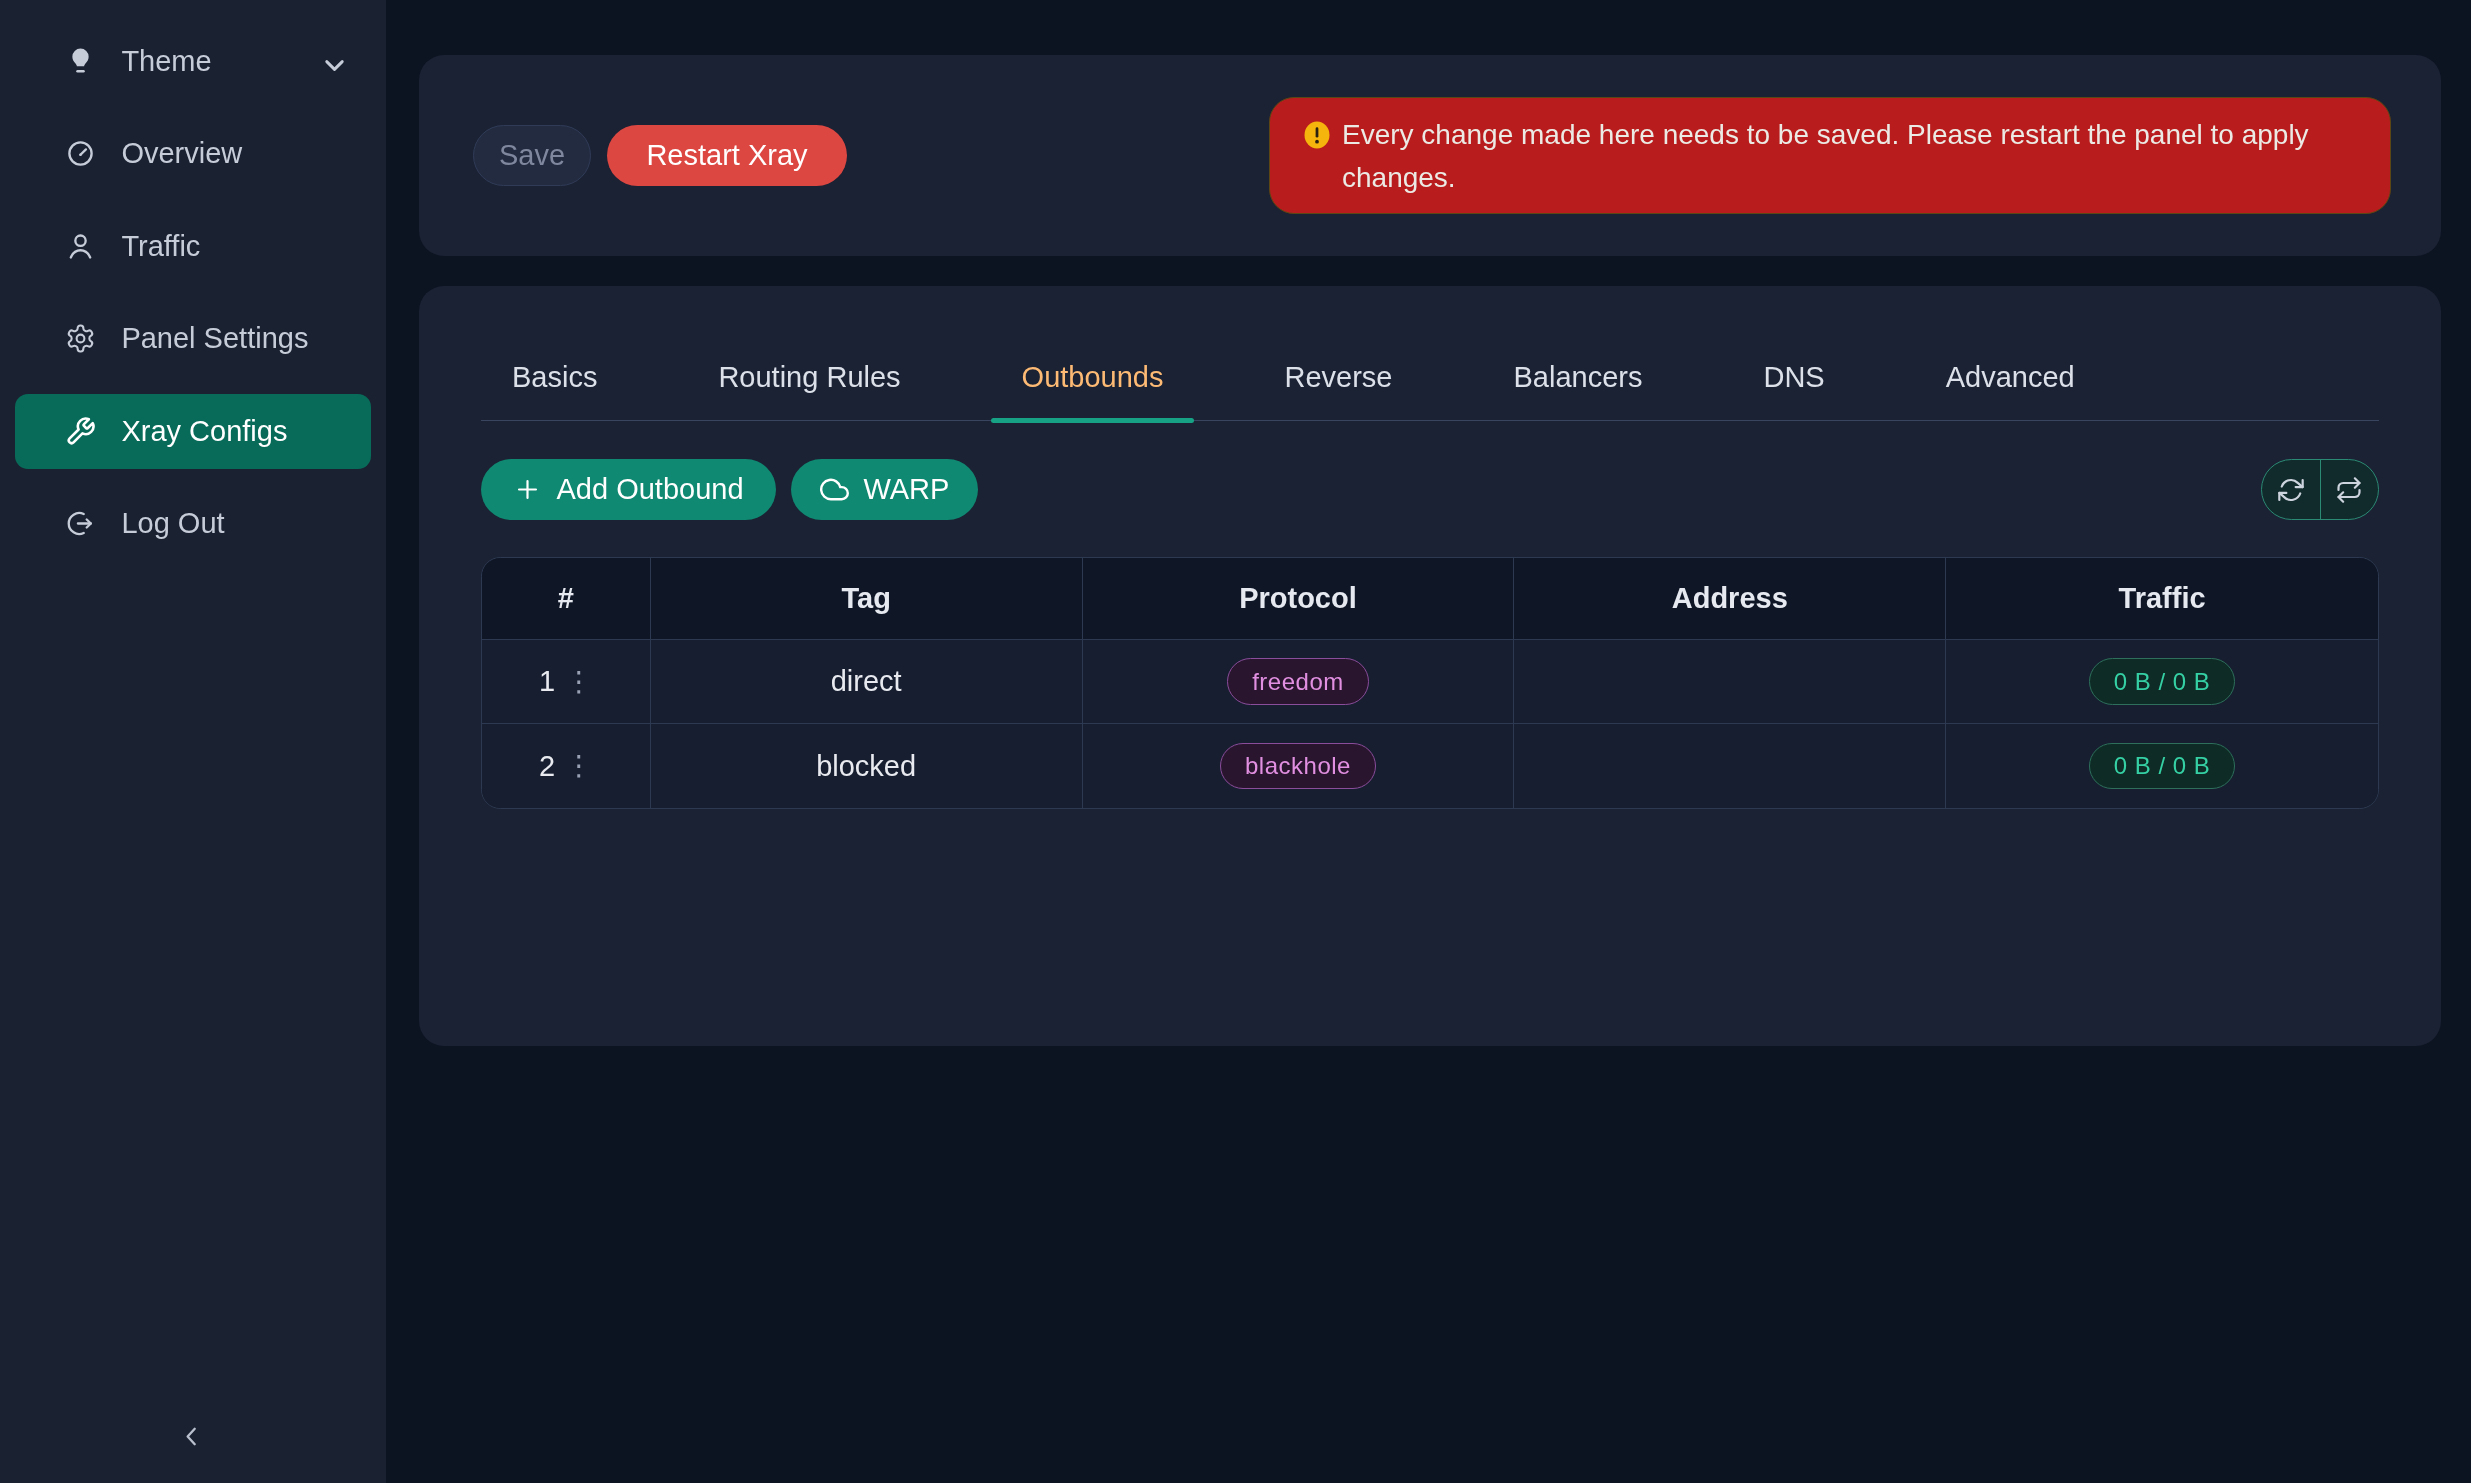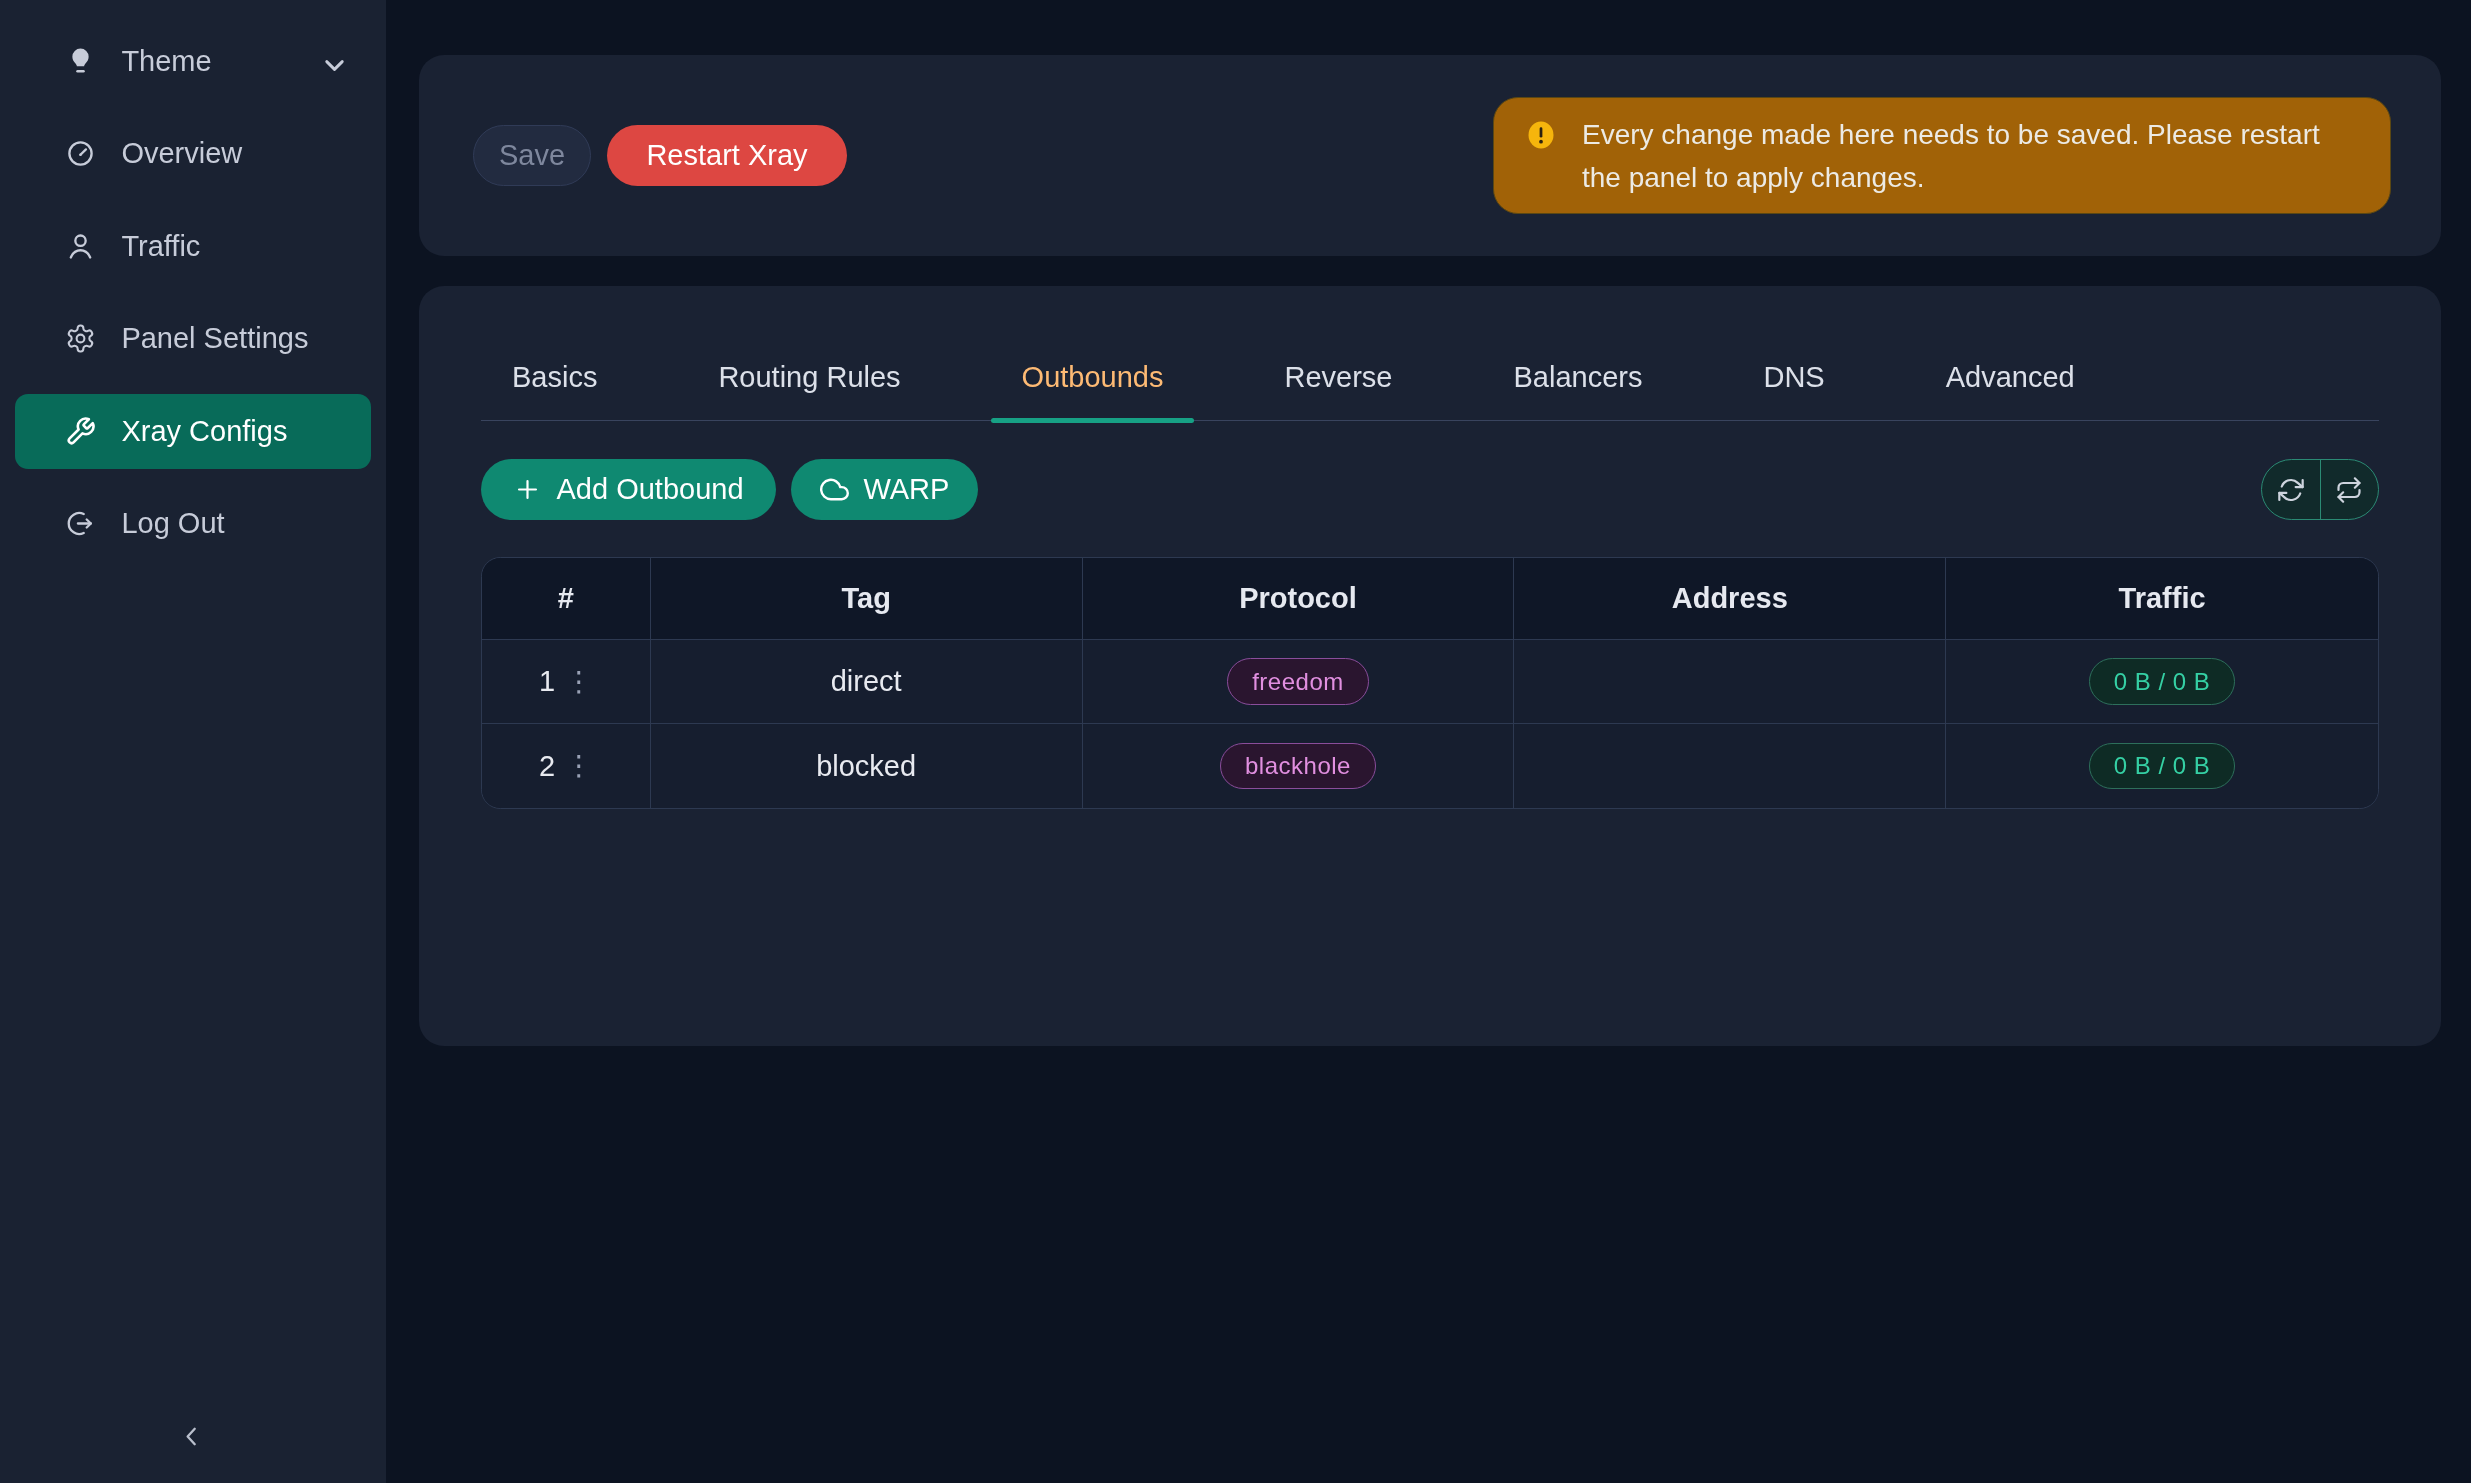--- a/index.html
+++ b/index.html
@@ -50,23 +50,23 @@
     font-size:29px; font-family:inherit; display:inline-flex;
     align-items:center; justify-content:center; cursor:pointer;
   }
   .btn-save {
     width:118px; background:#222b40; border:1.9px solid #303b57;
     color:#7e879d; cursor:not-allowed;
   }
   .btn-restart { background:#dd4742; color:#fff; padding:16px 39px; margin-left:16.4px; }
 
   .alert {
-    width:898px; min-height:111px;
-    background:#a16207; border:1.9px solid #5a4713; border-radius:25px;
-    display:flex; align-items:flex-start; gap:26px;
+    width:1122px; min-height:111px;
+    background:#b91c1c; border:1.9px solid #5a4713; border-radius:25px;
+    display:flex; align-items:flex-start; gap:10px;
     padding:14.5px 35px 14.5px 32px;
     color:#eceae4; font-size:28px; line-height:43px;
   }
   .alert-icon { flex-shrink:0; width:30px; height:30px; margin-top:7.7px; }
   .alert-text { max-width:1004px; }
 
   
   .card-config { padding:0 62px; height:760px; }
   .tabs {
     display:flex; gap:59px; padding-top:75px;

